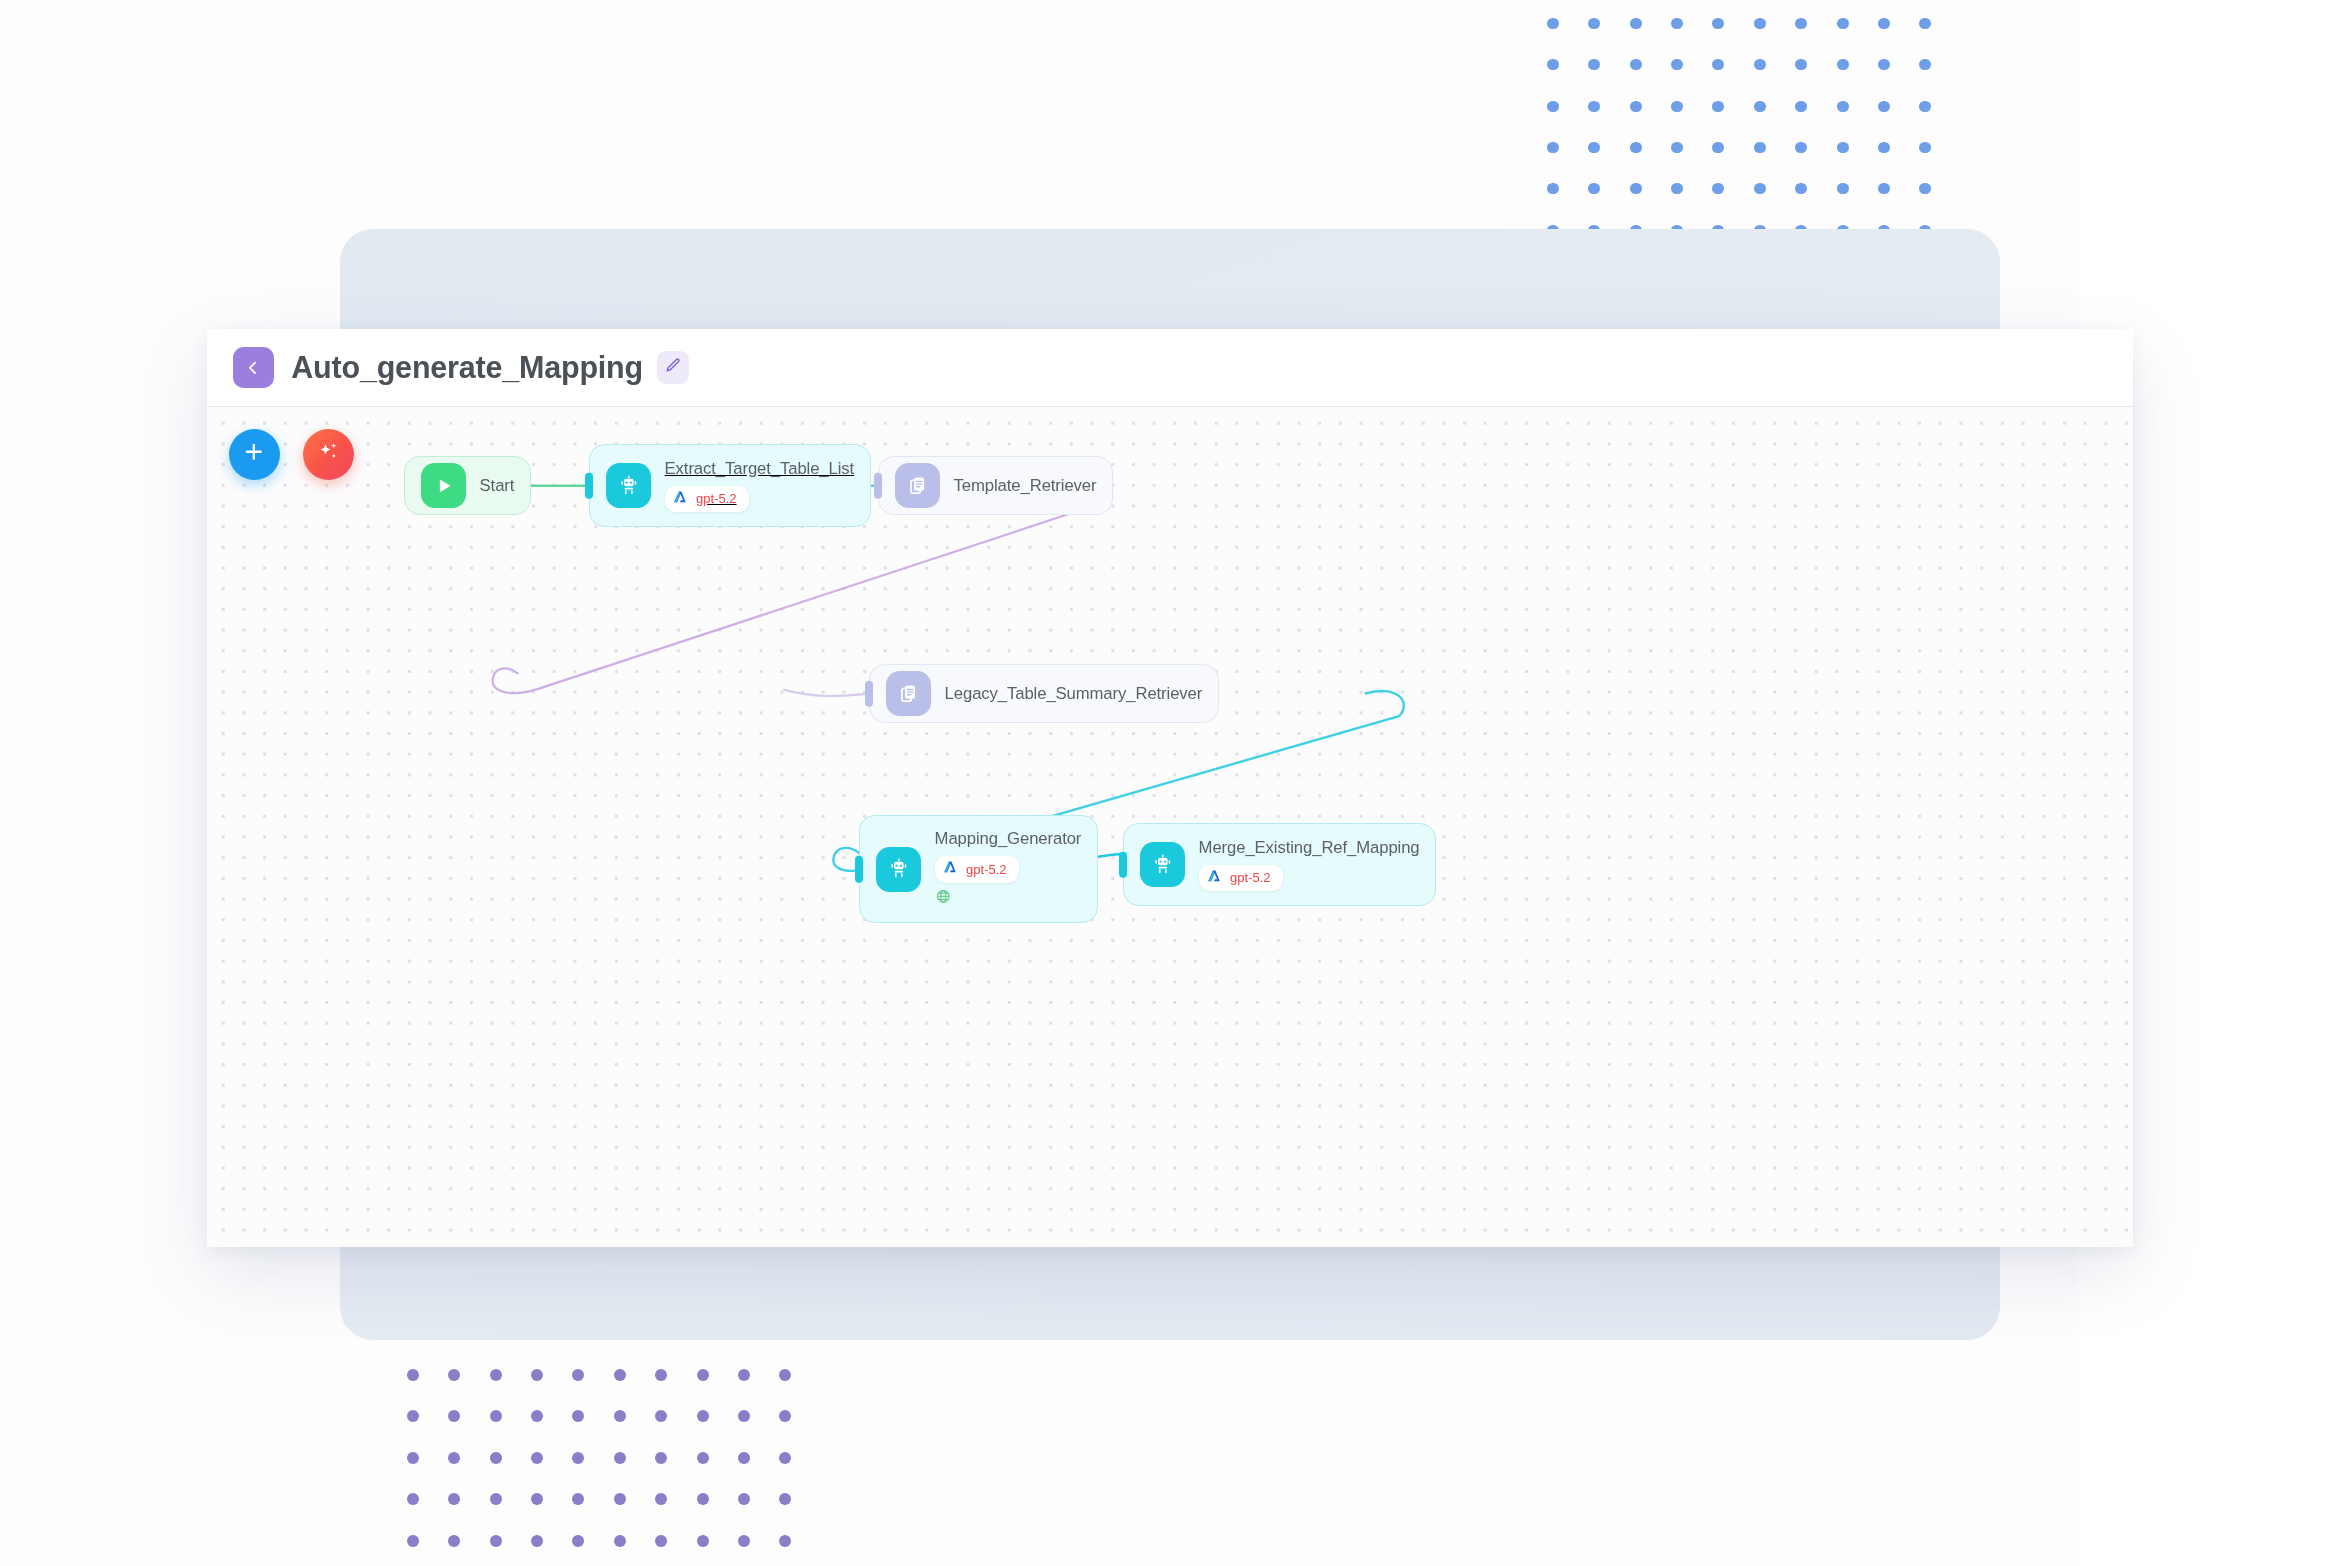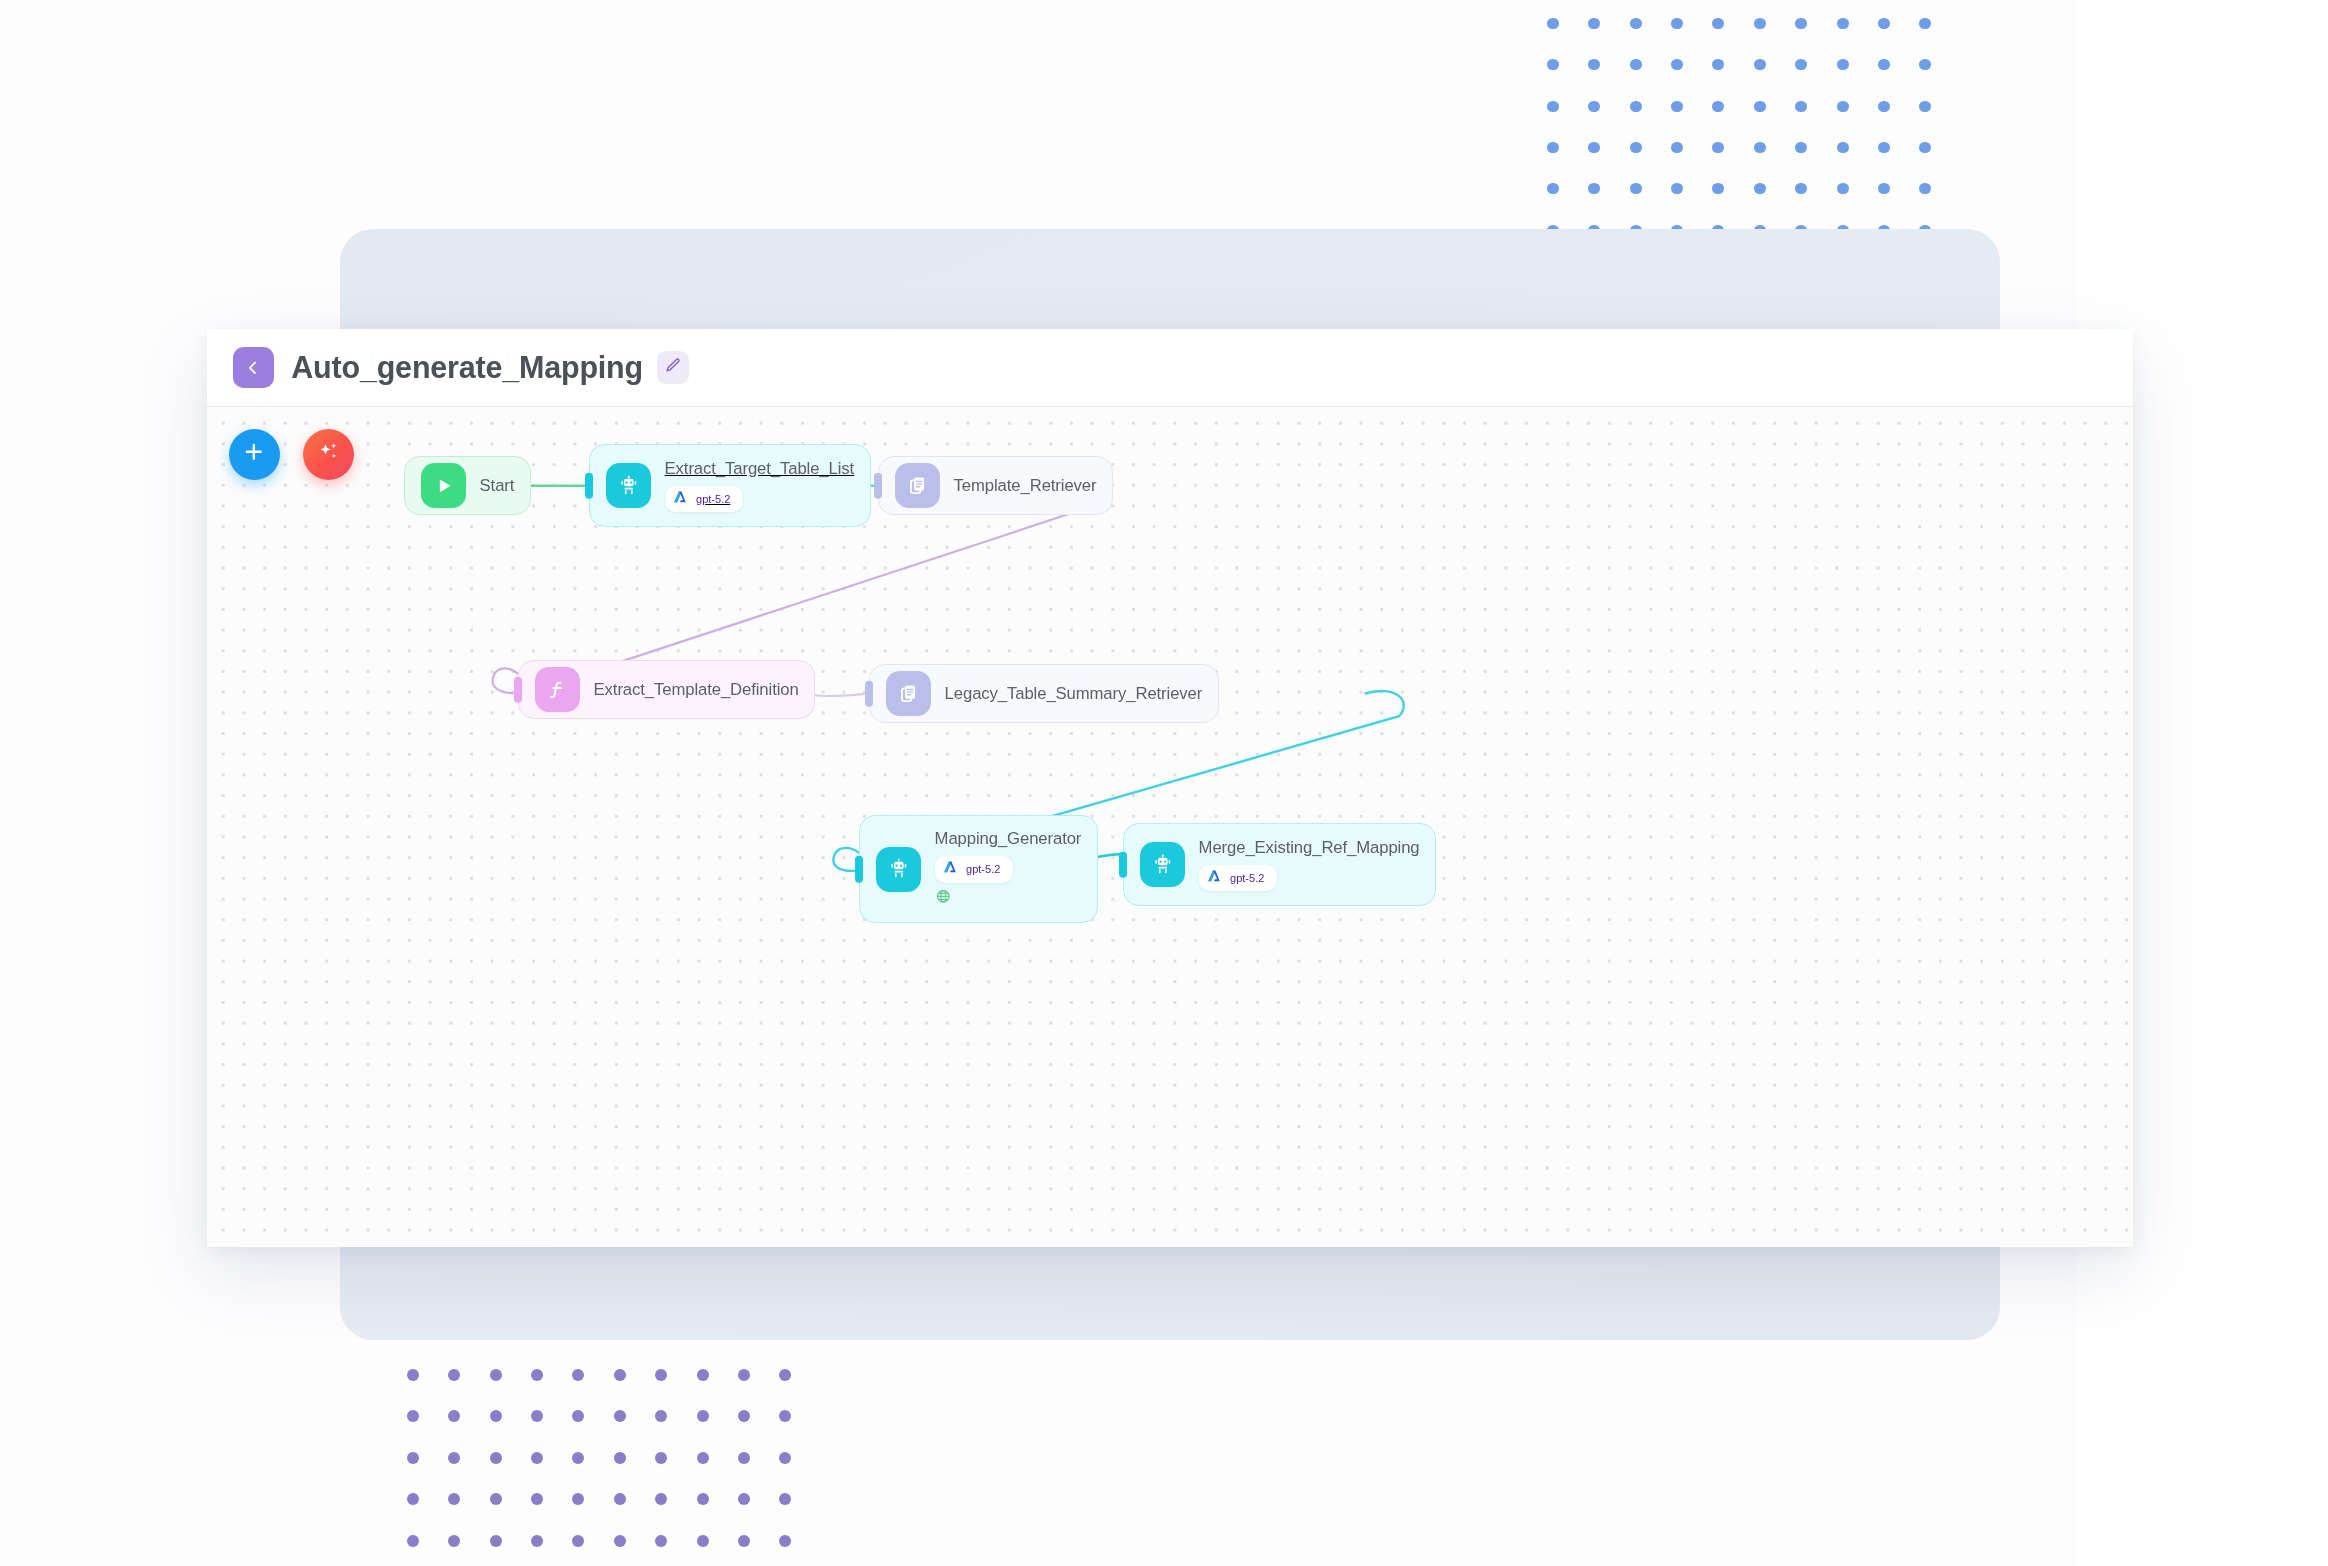--- a/index.html
+++ b/index.html
@@ -110,21 +110,21 @@
   .node-title { font-size: 16.7px; color: #5b5f66; white-space: nowrap; letter-spacing: -0.1px; }
   .model-badge {
     margin-top: 6.9px;
     align-self: flex-start;
     display: flex; align-items: center; gap: 6.9px;
     background: #ffffff;
     border-radius: 10.8px;
     padding: 3px 12.8px 3px 7.9px;
     box-shadow: 0 1px 3px rgba(80,90,110,0.10);
   }
-  .model-name { font-size: 11px; color: #4c1d95; white-space: nowrap; }
+  .model-name { font-size: 13px; color: #ef4444; white-space: nowrap; }
   .tool-chip { margin-top: 5.9px; align-self: flex-start; display: flex; }
 
   
   .n-start { background: #e9fbf0; border: 1px solid #bfeed4; }
   .n-start .node-icon { background: #3ddc84; }
   .n-agent { background: #e6fbfb; border: 1px solid #b4ecef; }
   .n-agent .node-icon { background: #1bc9dd; }
   .n-retriever { background: #f8f9fd; border: 1px solid #e3e6f2; }
   .n-retriever .node-icon { background: #b9bfe8; }
   .n-func { background: #fcf3fd; border: 1px solid #f0d9f6; }
@@ -418,32 +418,20 @@
             <line x1="10.6" y1="7.6" x2="16" y2="7.6" stroke="#b9bfe8" stroke-width="1.5" stroke-linecap="round"></line>
             <line x1="10.6" y1="10.3" x2="16" y2="10.3" stroke="#b9bfe8" stroke-width="1.5" stroke-linecap="round"></line>
             <line x1="10.6" y1="13" x2="14" y2="13" stroke="#b9bfe8" stroke-width="1.5" stroke-linecap="round"></line>
           </svg>
         </div>
         <div class="node-body">
           <div class="node-title">Template_Retriever</div>
         </div>
       </div>
 
-      <div class="node n-func" style="left:311px; top:253px; height:59px;">
-        <div class="handle left h-pink"></div>
-        <div class="node-icon">
-          <svg width="23.6" height="23.6" viewBox="0 0 24 24" fill="none" stroke="#ffffff" stroke-width="2" stroke-linecap="round">
-            <path d="M14.6 5.2c-1.6-.9-3.4-.1-3.8 1.9l-2 10c-.4 2-2.2 2.8-3.8 1.9"></path>
-            <line x1="7.4" y1="10.2" x2="15.4" y2="10.2"></line>
-          </svg>
-        </div>
-        <div class="node-body">
-          <div class="node-title">Extract_Template_Definition</div>
-        </div>
-      </div>
 
       <div class="node n-retriever" style="left:662px; top:257px; height:59px;">
         <div class="handle left h-violet"></div>
         <div class="node-icon">
           <svg width="23.6" height="23.6" viewBox="0 0 24 24" fill="none" stroke="#ffffff" stroke-width="1.7">
             <rect x="8.2" y="3.6" width="10.2" height="13.4" rx="2.1" fill="#ffffff" stroke="none"></rect>
             <rect x="5" y="6.4" width="9.6" height="13" rx="2.1" fill="none" stroke="#ffffff" stroke-width="1.8"></rect>
             <line x1="10.6" y1="7.6" x2="16" y2="7.6" stroke="#b9bfe8" stroke-width="1.5" stroke-linecap="round"></line>
             <line x1="10.6" y1="10.3" x2="16" y2="10.3" stroke="#b9bfe8" stroke-width="1.5" stroke-linecap="round"></line>
             <line x1="10.6" y1="13" x2="14" y2="13" stroke="#b9bfe8" stroke-width="1.5" stroke-linecap="round"></line>

